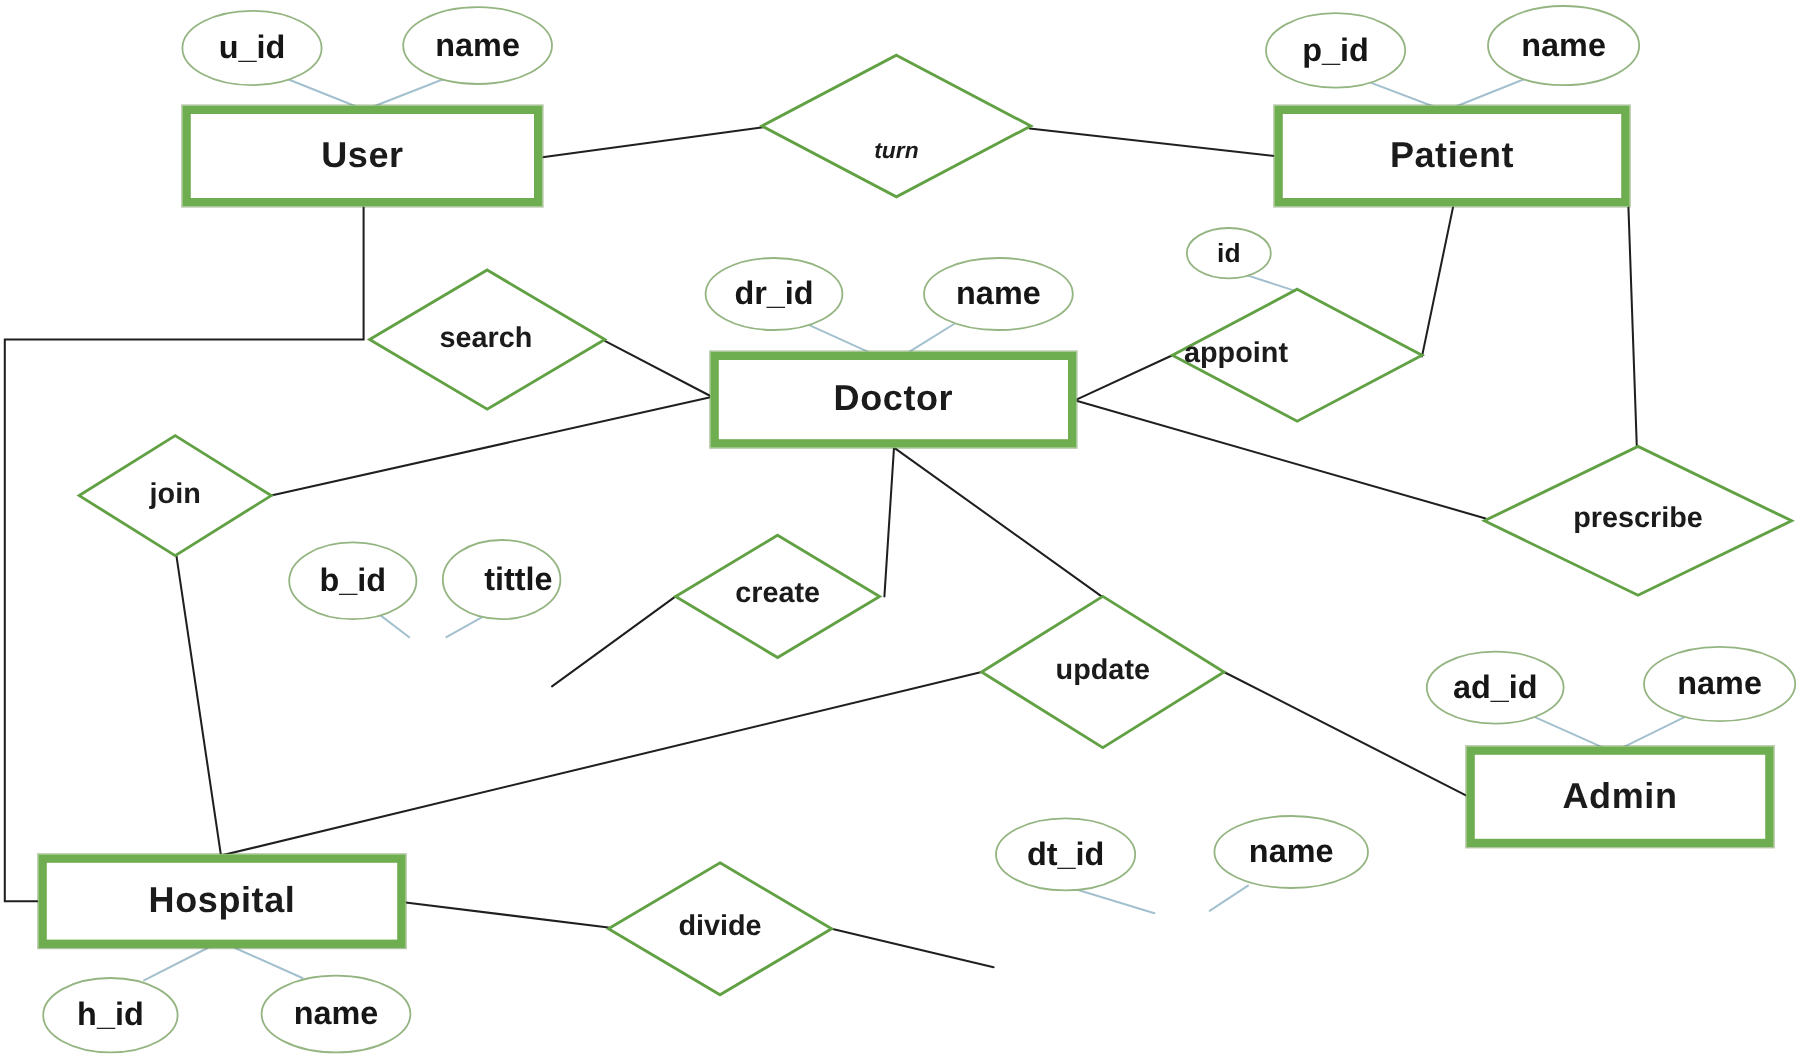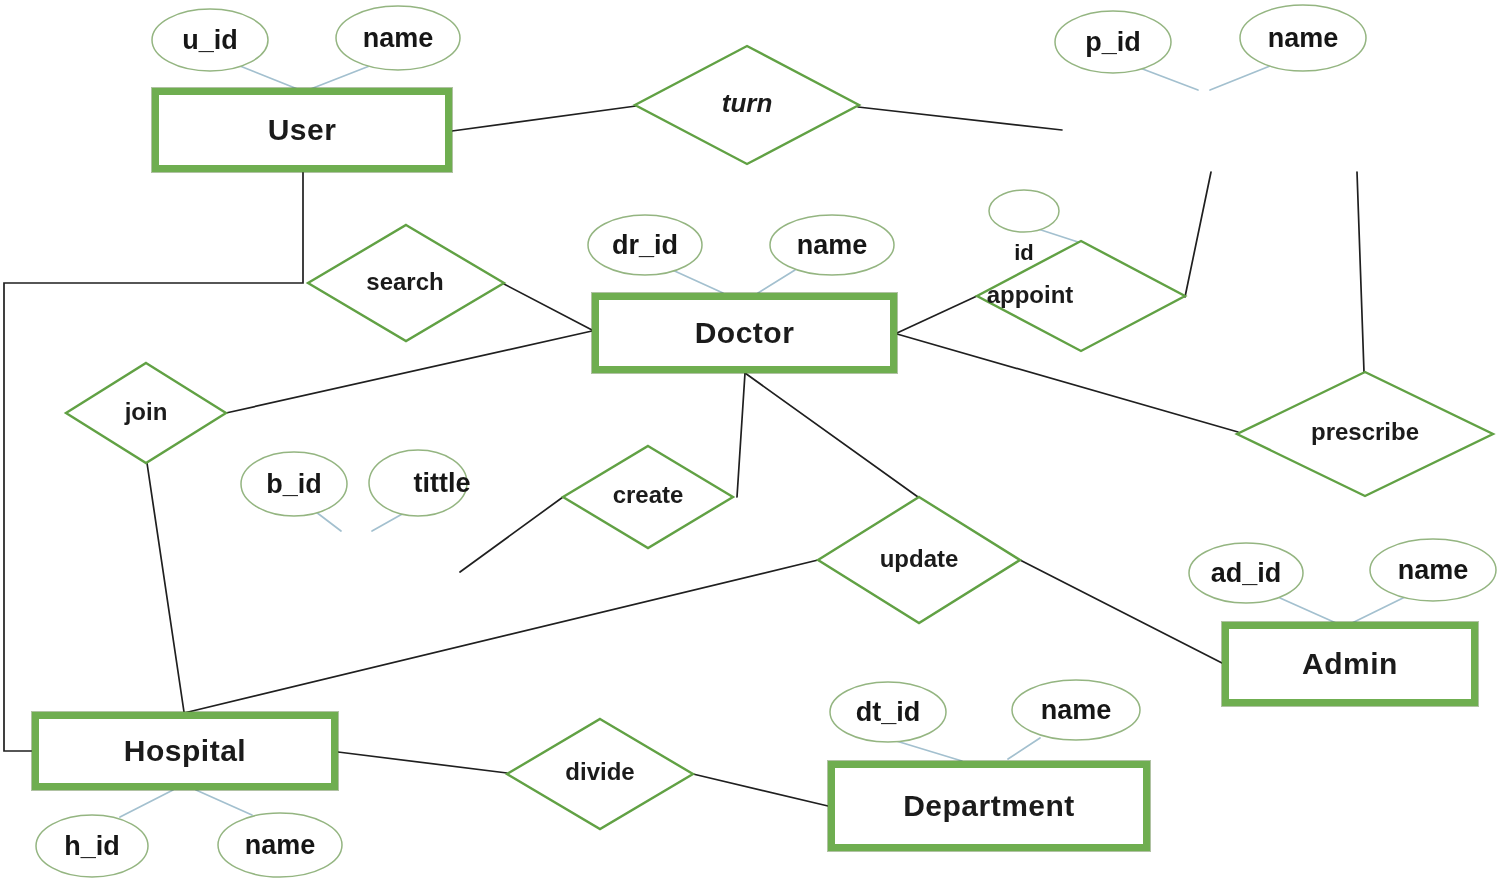--- a/index.html
+++ b/index.html
@@ -18,26 +18,26 @@
     position:absolute;box-sizing:border-box;background:#fff;
     border:7px solid var(--entity-border,#6fae50);
     box-shadow:0 0 0 1px rgba(80,120,50,.45);
     display:flex;align-items:center;justify-content:center;text-align:center;
   }
   .elabel{font-size:30px;font-weight:bold;color:#1b1b1b;letter-spacing:.5px;}
   .dlabel{
     position:absolute;transform:translate(-50%,-50%);
     font-size:24px;font-weight:bold;color:#1b1b1b;white-space:nowrap;
   }
-  .dlabel.italic{font-style:italic;font-size:26px;}
+  .dlabel.italic{font-style:italic;font-size:19px;margin-top:24px;}
   .alabel{
     position:absolute;transform:translate(-50%,-50%);
     font-size:27px;font-weight:bold;color:#161616;white-space:nowrap;
   }
-  .alabel.small{font-size:22px;margin-top:42px;}
+  .alabel.small{font-size:22px;}
 </style>
 </head>
 <body>
 
 <div id="stage">
 
   <svg id="wires" viewBox="0 0 1500 884">
 
     <line class="rel-line" x1="452" y1="131" x2="636" y2="106"></line>
     <line class="rel-line" x1="858" y1="107" x2="1062" y2="130"></line>
@@ -95,51 +95,51 @@
     <ellipse class="ellipse" cx="1433" cy="570" rx="63" ry="31"></ellipse>
     <ellipse class="ellipse" cx="92" cy="846" rx="56" ry="31"></ellipse>
     <ellipse class="ellipse" cx="280" cy="845" rx="62" ry="32"></ellipse>
     <ellipse class="ellipse" cx="888" cy="712" rx="58" ry="30"></ellipse>
     <ellipse class="ellipse" cx="1076" cy="710" rx="64" ry="30"></ellipse>
   </svg>
 
   <div class="entity" style="left:152px;top:88px;width:300px;height:84px">
     <span class="elabel">User</span>
   </div>
+  <div class="entity" style="left:1062px;top:88px;width:296px;height:84px">
+    <span class="elabel">Patient</span>
+  </div>
   <div class="entity" style="left:592px;top:293px;width:305px;height:80px">
     <span class="elabel">Doctor</span>
   </div>
   <div class="entity" style="left:32px;top:712px;width:306px;height:78px">
     <span class="elabel">Hospital</span>
   </div>
   <div class="entity" style="left:1222px;top:622px;width:256px;height:84px">
     <span class="elabel">Admin</span>
-  </div>
-  <div class="entity" style="left:828px;top:761px;width:322px;height:90px">
-    <span class="elabel">Department</span>
   </div>
 
   <div class="dlabel italic" style="left:747px;top:103px">turn</div>
   <div class="dlabel" style="left:405px;top:282px">search</div>
   <div class="dlabel" style="left:1030px;top:295px">appoint</div>
   <div class="dlabel" style="left:1365px;top:432px">prescribe</div>
   <div class="dlabel" style="left:146px;top:412px">join</div>
   <div class="dlabel" style="left:648px;top:495px">create</div>
   <div class="dlabel" style="left:919px;top:559px">update</div>
   <div class="dlabel" style="left:600px;top:772px">divide</div>
 
   <div class="alabel" style="left:210px;top:40px">u_id</div>
   <div class="alabel" style="left:398px;top:38px">name</div>
   <div class="alabel" style="left:1113px;top:42px">p_id</div>
   <div class="alabel" style="left:1303px;top:38px">name</div>
   <div class="alabel" style="left:645px;top:245px">dr_id</div>
   <div class="alabel" style="left:832px;top:245px">name</div>
   <div class="alabel small" style="left:1024px;top:211px">id</div>
   <div class="alabel" style="left:294px;top:484px">b_id</div>
-  <div class="alabel" style="left:442px;top:483px">tittle</div>
+  <div class="alabel" style="left:432px;top:483px">tittle</div>
   <div class="alabel" style="left:1246px;top:573px">ad_id</div>
   <div class="alabel" style="left:1433px;top:570px">name</div>
   <div class="alabel" style="left:92px;top:846px">h_id</div>
   <div class="alabel" style="left:280px;top:845px">name</div>
   <div class="alabel" style="left:888px;top:712px">dt_id</div>
   <div class="alabel" style="left:1076px;top:710px">name</div>
 
 </div>
 
 </body></html>

